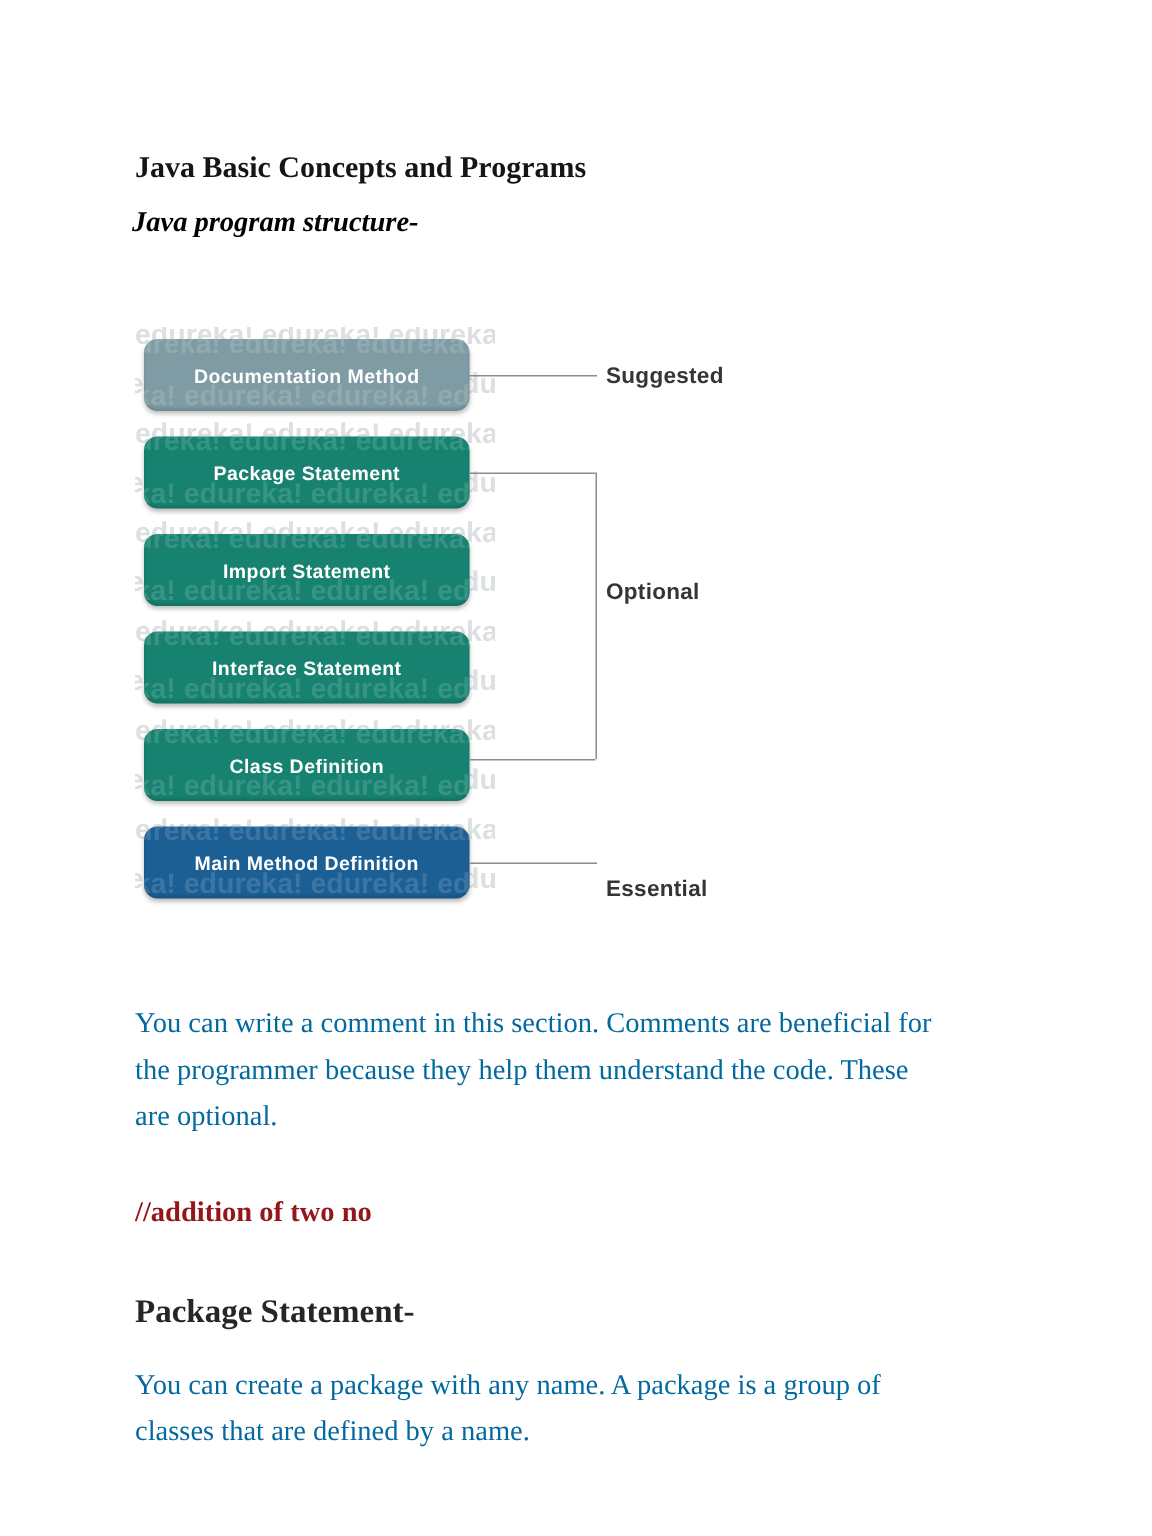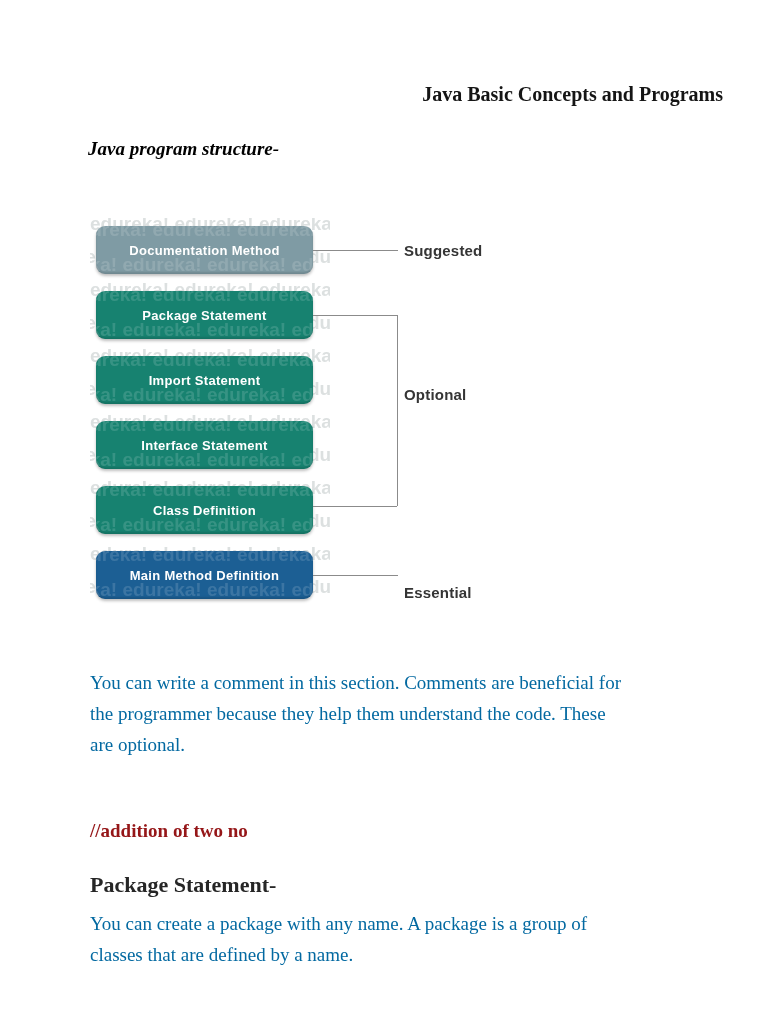--- a/index.html
+++ b/index.html
@@ -7,22 +7,22 @@
     width: 768px; height: 1024px;
     background: #ffffff;
     font-family: "Liberation Serif", serif;
     position: relative;
     overflow: hidden;
   }
   .page { position: absolute; inset: 0; background: #ffffff; }
 
   
   .doc-title {
-    position: absolute; top: 81px; left: 90px; width: 633px;
-    text-align: right;
+    position: absolute; top: 99px; left: 90px; width: 633px;
+    text-align: left;
     font-size: 20px; font-weight: bold; color: #151515;
     line-height: 26px;
   }
   .doc-subtitle {
     position: absolute; top: 136px; left: 88px;
     font-size: 19px; font-weight: bold; color: #000000;
     line-height: 26px;
     font-style: italic;
   }
   .section-heading {
@@ -171,19 +171,19 @@
     <div class="conn h" style="top:357px; left:313px; width:85px;"></div>
 
     <div class="diagram-label" style="top:24px;  left:404px;">Suggested</div>
     <div class="diagram-label" style="top:168px; left:404px;">Optional</div>
     <div class="diagram-label" style="top:366px; left:404px;">Essential</div>
   </div>
 
   <div class="body-para" style="top:667px;">You can write a comment in this section. Comments are beneficial for
 the programmer because they help them understand the code. These
 are optional.</div>
-  <div class="code-comment" style="top:817px;text-align:right;">//addition of two no</div>
+  <div class="code-comment" style="top:795px;text-align:right;">//addition of two no</div>
 
-  <div class="section-heading" style="top:859px;margin-top:11px;">Package Statement-</div>
+  <div class="section-heading" style="top:859px;">Package Statement-</div>
   <div class="body-para" style="top:908px;">You can create a package with any name. A package is a group of
 classes that are defined by a name.</div>
 
 </div>
 
 </body></html>

